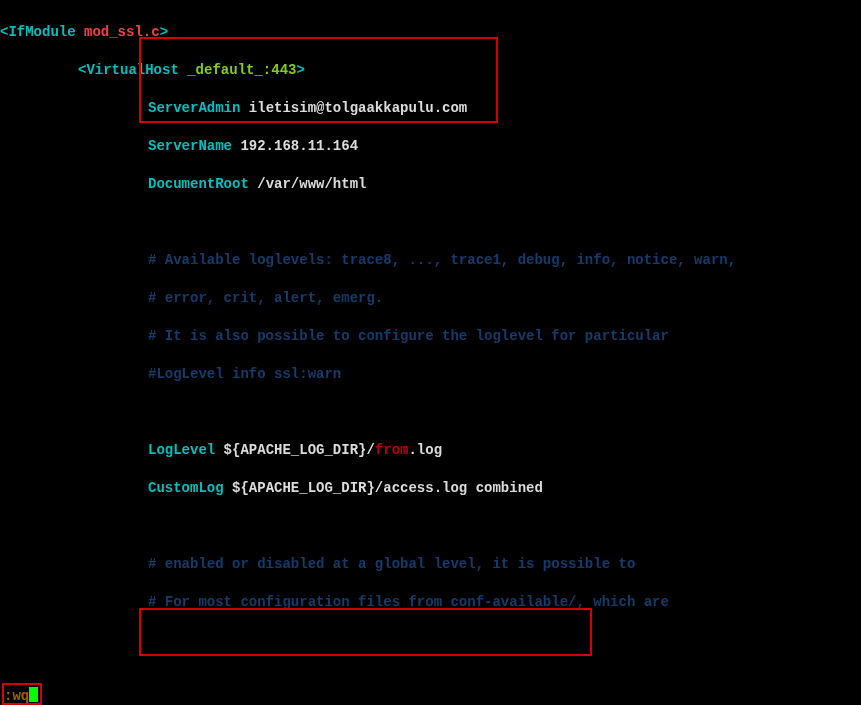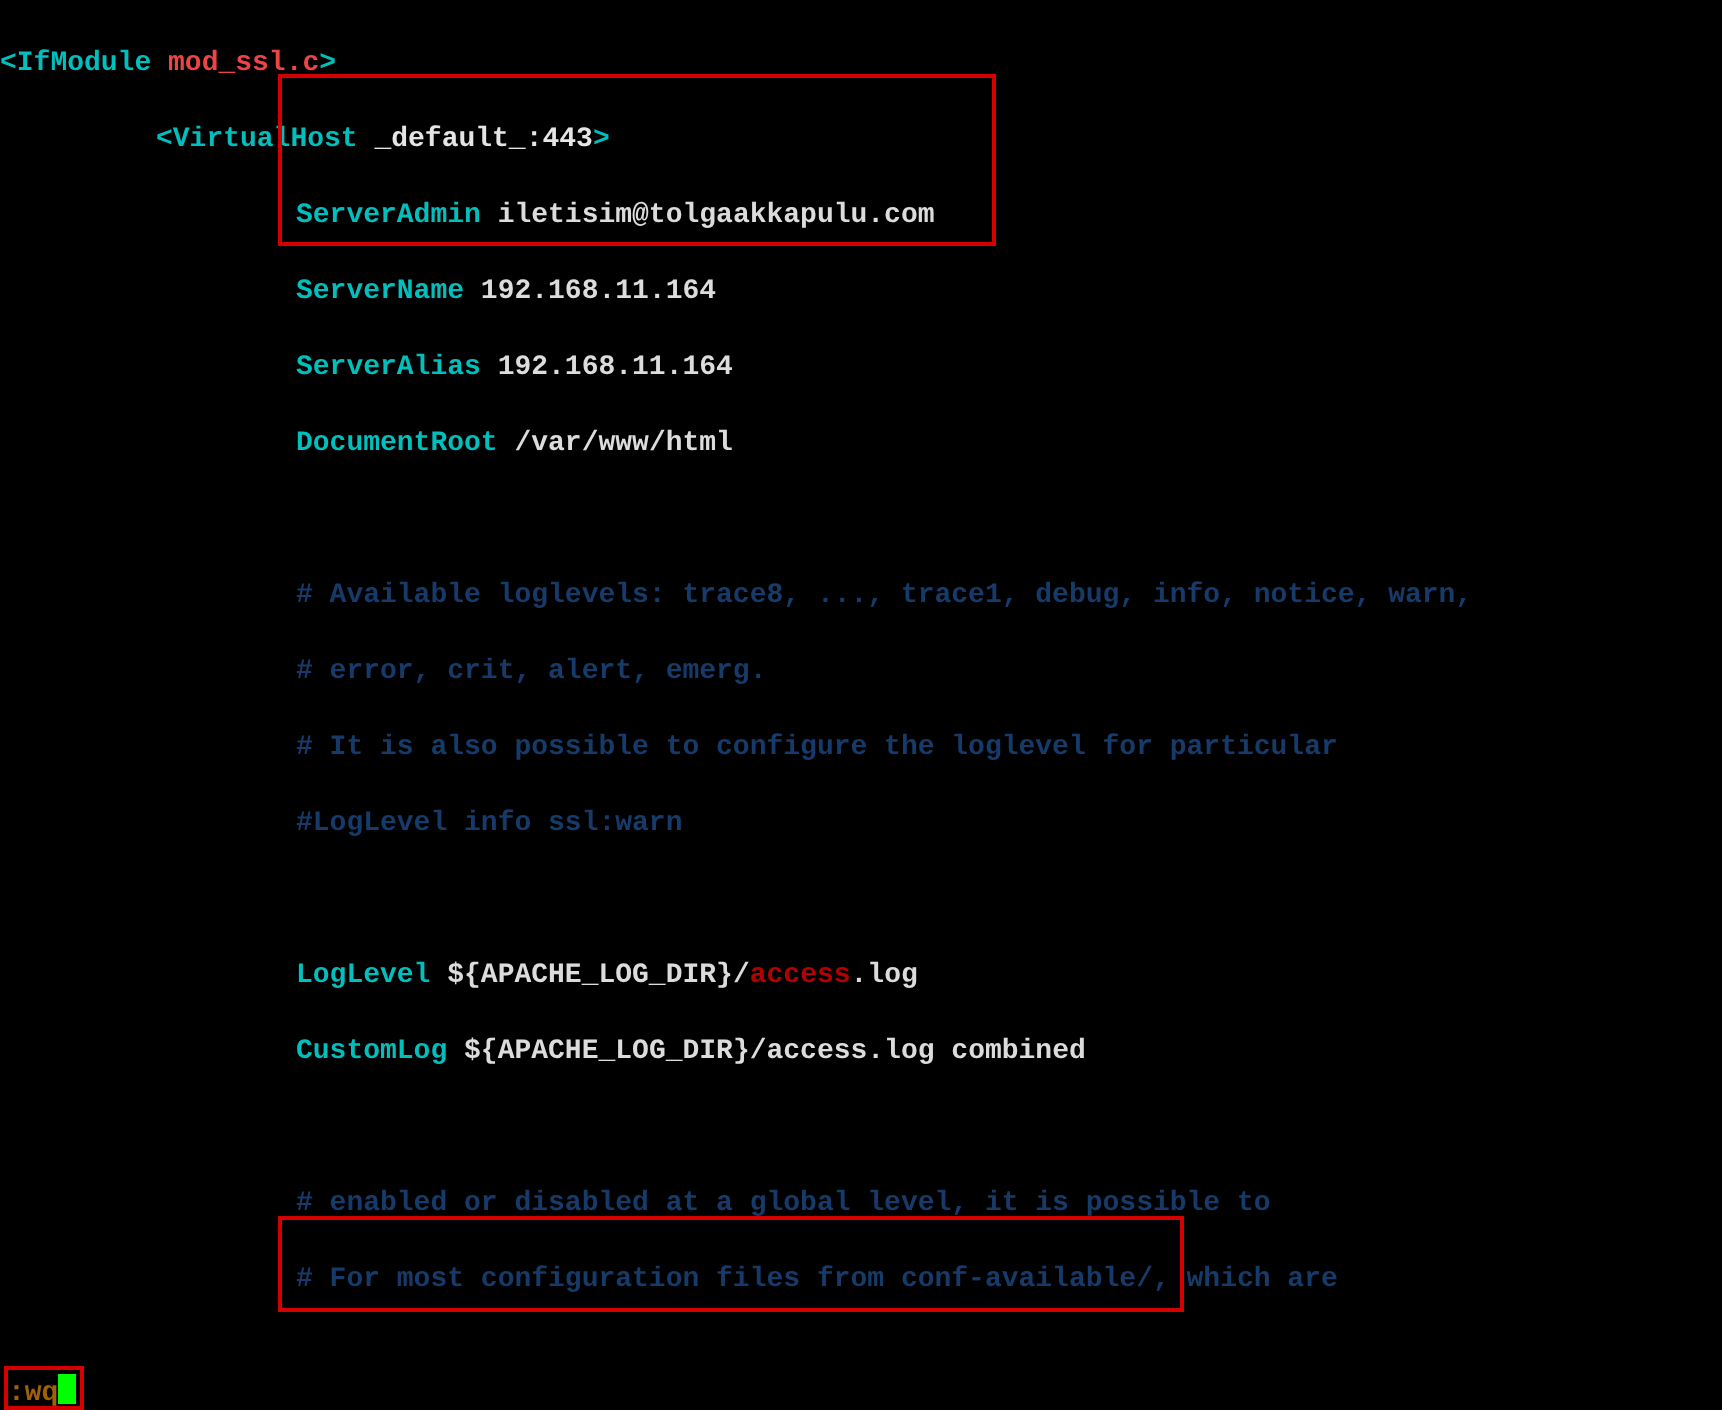--- a/index.html
+++ b/index.html
@@ -15,21 +15,21 @@
     line-height: 19px;
     color: #fff;
   }
   .terminal {
     position: relative;
     padding: 4px 0 0 0;
     white-space: pre;
   }
   .line { white-space: pre; }
   .cy   { color: #00bfbd; }   
-  .ye   { color: #e5e5e5; }   
+  .ye   { color: #84cc16; }   
   .wh   { color: #dcdcdc; }   
   .co   { color: #163b6a; text-align: center; }   
   .rd   { color: #b60000; }   
   .or   { color: #ef4444; }   
   .boxA {
     position: absolute;
     left: 139px;
     top: 37px;
     width: 355px;
     height: 82px;
@@ -73,29 +73,28 @@
   .in3 { padding-left: 148px; display: inline-block; }
 </style>
 </head>
 <body>
 
 <div class="terminal">
 <div class="line"><span class="cy">&lt;IfModule </span><span class="or">mod_ssl.c</span><span class="cy">&gt;</span></div>
 <div class="line"><span class="in2"></span><span class="cy">&lt;VirtualHost </span><span class="ye">_default_:443</span><span class="cy">&gt;</span></div>
 <div class="line"><span class="in3"></span><span class="cy">ServerAdmin</span><span class="wh"> iletisim@tolgaakkapulu.com</span></div>
 <div class="line"><span class="in3"></span><span class="cy">ServerName</span><span class="wh"> 192.168.11.164</span></div>
-<div class="line"><span class="in3"></span><span class="cy">ServerAlias</span><span class="wh"> 192.168.11.164</span></div>
 <div class="line"><span class="in3"></span><span class="cy">DocumentRoot</span><span class="wh"> /var/www/html</span></div>
 <div class="line"> </div>
 <div class="line"><span class="in3"></span><span class="co"># Available loglevels: trace8, ..., trace1, debug, info, notice, warn,</span></div>
 <div class="line"><span class="in3"></span><span class="co"># error, crit, alert, emerg.</span></div>
 <div class="line"><span class="in3"></span><span class="co"># It is also possible to configure the loglevel for particular</span></div>
 <div class="line"><span class="in3"></span><span class="co">#LogLevel info ssl:warn</span></div>
 <div class="line"> </div>
-<div class="line"><span class="in3"></span><span class="cy">LogLevel</span><span class="wh"> ${APACHE_LOG_DIR}/</span><span class="rd">access</span><span class="wh">.log</span></div>
+<div class="line"><span class="in3"></span><span class="cy">LogLevel</span><span class="wh"> ${APACHE_LOG_DIR}/</span><span class="rd">from</span><span class="wh">.log</span></div>
 <div class="line"><span class="in3"></span><span class="cy">CustomLog</span><span class="wh"> ${APACHE_LOG_DIR}/access.log combined</span></div>
 <div class="line"> </div>
 <div class="line"><span class="in3"></span><span class="co"># enabled or disabled at a global level, it is possible to</span></div>
 <div class="line"><span class="in3"></span><span class="co"># For most configuration files from conf-available/, which are</span></div>
 
 
 
 
 
 

